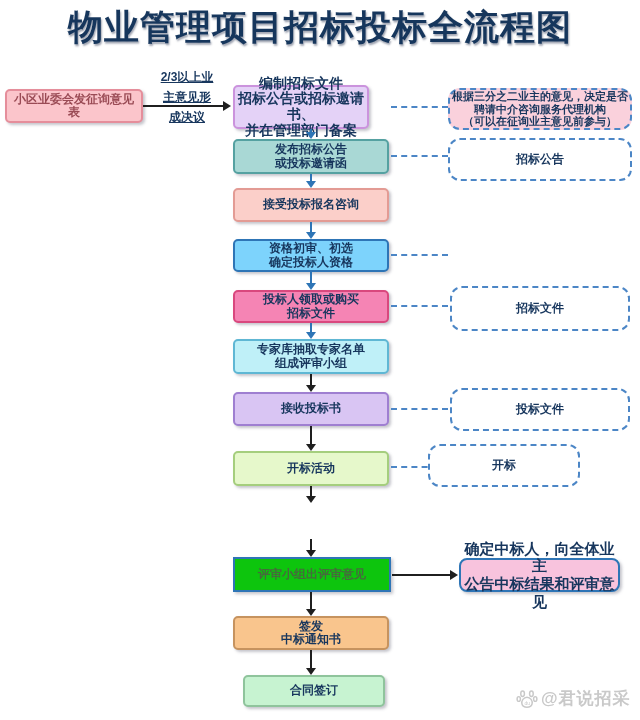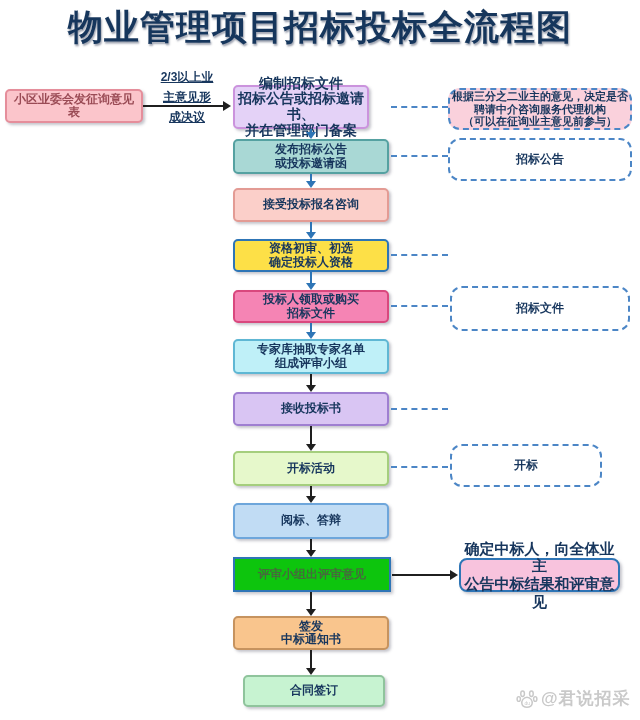--- a/index.html
+++ b/index.html
@@ -36,21 +36,21 @@
   .n8{left:233px;top:451px;width:156px;height:35px;}
   .n9{left:233px;top:503px;width:156px;height:36px;}
   .n10{left:233px;top:557px;width:158px;height:35px;border-radius:0;}
   .n11{left:233px;top:616px;width:156px;height:34px;}
   .n12{left:243px;top:675px;width:142px;height:32px;}
   .r1{left:448px;top:88px;width:184px;height:42px;}
   .r2{left:448px;top:138px;width:184px;height:43px;}
   .r3{left:450px;top:233px;width:180px;height:42px;}
   .r4{left:450px;top:286px;width:180px;height:45px;}
   .r5{left:450px;top:388px;width:180px;height:43px;}
-  .r6{left:450px;top:444px;width:152px;height:43px;text-align:right;}
+  .r6{left:428px;top:444px;width:152px;height:43px;text-align:right;}
   .r7{left:459px;top:558px;width:161px;height:34px;}
   .varrow{position:absolute;left:304px;width:14px;}
   .varrow::before{content:"";position:absolute;left:6px;top:0;bottom:4px;width:2px;background:currentColor;}
   .varrow::after{content:"";position:absolute;left:2px;bottom:0;width:0;height:0;
     border-left:5px solid transparent;border-right:5px solid transparent;border-top:7px solid currentColor;}
   .varrow.blue{color:#2E75B6;}
   .varrow.black{color:#1F1F1F;}
   .hdash{position:absolute;left:391px;width:57px;height:0;border-top:2px dashed #4C86C6;}
   .harrow{position:absolute;height:2px;background:#1F1F1F;}
   .harrow::after{content:"";position:absolute;right:-8px;top:-4px;width:0;height:0;
@@ -75,29 +75,28 @@
 主意见形
 成决议</div>
   <div class="harrow" style="left:143px;top:105px;width:80px;"></div>
 
   <div class="node n1" style="background-color: rgb(228, 210, 247); border-color: rgb(203, 147, 221);">编制招标文件
 招标公告或招标邀请书、
 并在管理部门备案</div>
   <div class="node n3" style="background-color: rgb(251, 207, 201); border-color: rgb(227, 155, 148);">接受投标报名咨询</div>
   <div class="node n2" style="background-color: rgb(169, 216, 213); border-color: rgb(85, 161, 161);">发布招标公告
 或投标邀请函</div>
-  <div class="node n4" style="background-color: #fde047; border-color: rgb(46, 117, 182); text-align: right;">资格初审、初选
+  <div class="node n4" style="background-color: #7dd3fc; border-color: rgb(46, 117, 182); text-align: right;">资格初审、初选
 确定投标人资格</div>
   <div class="node n5" style="background-color: rgb(245, 132, 180); border-color: rgb(217, 72, 126);">投标人领取或购买
 招标文件</div>
   <div class="node n6" style="background-color: rgb(191, 240, 248); border-color: rgb(95, 183, 212);">专家库抽取专家名单
 组成评审小组</div>
   <div class="node n7" style="background-color: rgb(217, 197, 243); border-color: rgb(159, 127, 209);">接收投标书</div>
   <div class="node n8" style="background-color: rgb(230, 248, 203); border-color: rgb(165, 206, 125);">开标活动</div>
-  <div class="node n9" style="background-color: rgb(193, 220, 244); border-color: rgb(110, 166, 219);">阅标、答辩</div>
   <div class="node n10" style="background-color: rgb(13, 197, 13); border-color: rgb(46, 117, 182); color: rgb(69, 107, 60);">评审小组出评审意见</div>
   <div class="node n11" style="background-color: rgb(249, 197, 141); border-color: rgb(198, 147, 95);">签发
 中标通知书</div>
   <div class="node n12" style="background-color: rgb(199, 243, 209); border-color: rgb(143, 196, 156);">合同签订</div>
 
   <div class="varrow blue" style="top:129px;height:10px;"></div>
   <div class="varrow blue" style="top:174px;height:14px;"></div>
   <div class="varrow blue" style="top:222px;height:17px;"></div>
   <div class="varrow blue" style="top:272px;height:18px;"></div>
   <div class="varrow blue" style="top:323px;height:16px;"></div>
@@ -115,20 +114,21 @@
   <div class="hdash" style="top:408px;"></div>
   <div class="hdash" style="top:466px;"></div>
 
   <div class="harrow" style="left:392px;top:574px;width:58px;"></div>
 
   <div class="annot small r1" style="background-color: rgb(250, 209, 220); border-color: rgb(76, 134, 198);">根据三分之二业主的意见，决定是否
 聘请中介咨询服务代理机构
 （可以在征询业主意见前参与）</div>
   <div class="annot r2" style="background-color: rgb(255, 255, 255); border-color: rgb(76, 134, 198);">招标公告</div>
   <div class="annot r4" style="background-color: rgb(255, 255, 255); border-color: rgb(76, 134, 198);">招标文件</div>
+  <div class="annot r5" style="background-color: rgb(255, 255, 255); border-color: rgb(76, 134, 198);">投标文件</div>
   <div class="annot r6" style="background-color: rgb(255, 255, 255); border-color: rgb(76, 134, 198);">开标</div>
   <div class="annot solid r7" style="background-color: rgb(248, 195, 221); border-color: rgb(46, 117, 182);">确定中标人，向全体业主
 公告中标结果和评审意见</div>
 
   <div class="watermark">
     <svg width="22" height="22" viewBox="0 0 24 24">
       <g fill="none" stroke="#C9C9C9" stroke-width="1.6">
         <ellipse cx="7.2" cy="6.2" rx="2" ry="3"></ellipse>
         <ellipse cx="16.8" cy="6.2" rx="2" ry="3"></ellipse>
         <ellipse cx="3" cy="12" rx="1.8" ry="2.6"></ellipse>

